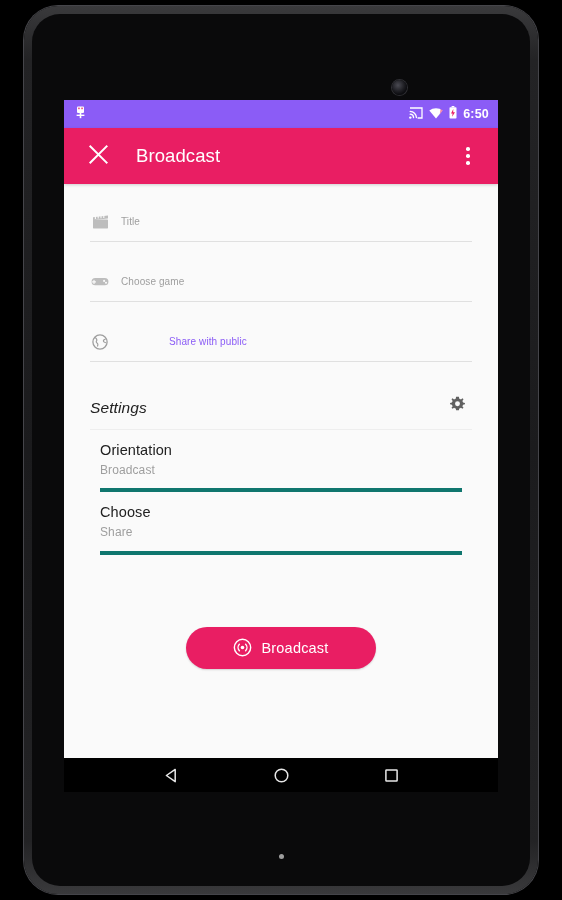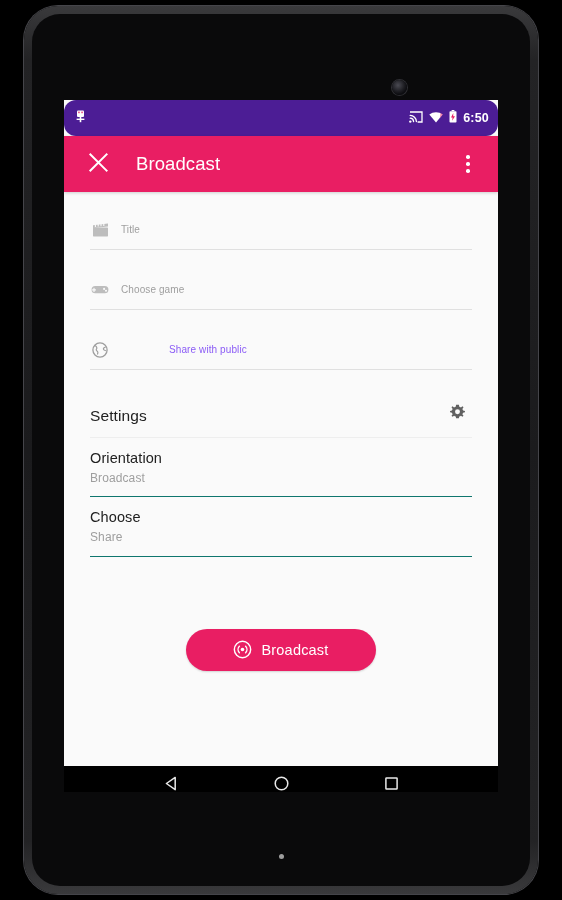--- a/index.html
+++ b/index.html
@@ -65,27 +65,26 @@
     left: 64px;
     top: 100px;
     width: 434px;
     height: 692px;
     background: #fafafa;
     overflow: hidden;
   }
 
   
   #status-bar {
-    height: 36px;
-    background: #4c1d95;
+    height: 28px;
+    background: #8b5cf6;
     display: flex;
     align-items: center;
     padding: 0 9px 0 11px;
     color: #ffffff;
-    border-radius: 12px;
   }
   #status-left { display: flex; align-items: center; gap: 5px; flex: 1; }
   #status-right { display: flex; align-items: center; gap: 6px; }
   .status-time {
     font-size: 12.5px;
     font-weight: bold;
     letter-spacing: 0.2px;
     color: #ffffff;
     line-height: 1;
   }
@@ -164,37 +163,38 @@
     letter-spacing: 0.1px;
   }
   .field-text.filled { color: #8b5cf6; margin-left: 48px; }
 
   #settings-header {
     display: flex;
     align-items: center;
     margin: 24px 26px 0 26px;
     height: 44px;
     border-bottom: 1px solid #eeeeee;
+    font-style: italic;
   }
   #settings-title {
     flex: 1;
     font-size: 15.5px;
     color: #212121;
     letter-spacing: 0.1px;
   }
   #settings-gear-button {
     width: 30px; height: 30px;
     display: flex; align-items: center; justify-content: center;
     cursor: pointer;
   }
 
   .setting-row {
-    margin: 0 26px;
+    margin: 0 36px;
     padding: 11px 0 10px 0;
-    border-bottom: 1px solid #0f766e;
+    border-bottom: 4px solid #0f766e;
     cursor: pointer;
   }
   .setting-label {
     font-size: 14.5px;
     color: #212121;
     line-height: 1.35;
     letter-spacing: 0.1px;
   }
   .setting-value {
     font-size: 12px;

